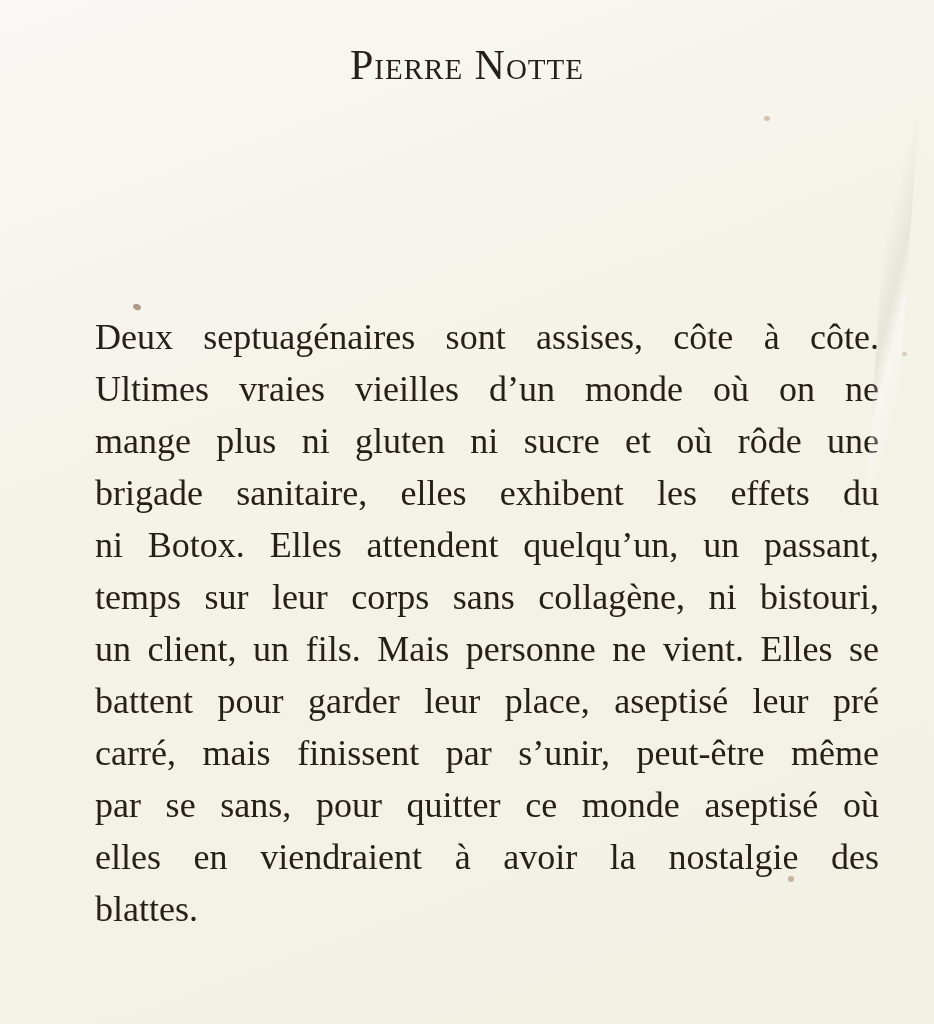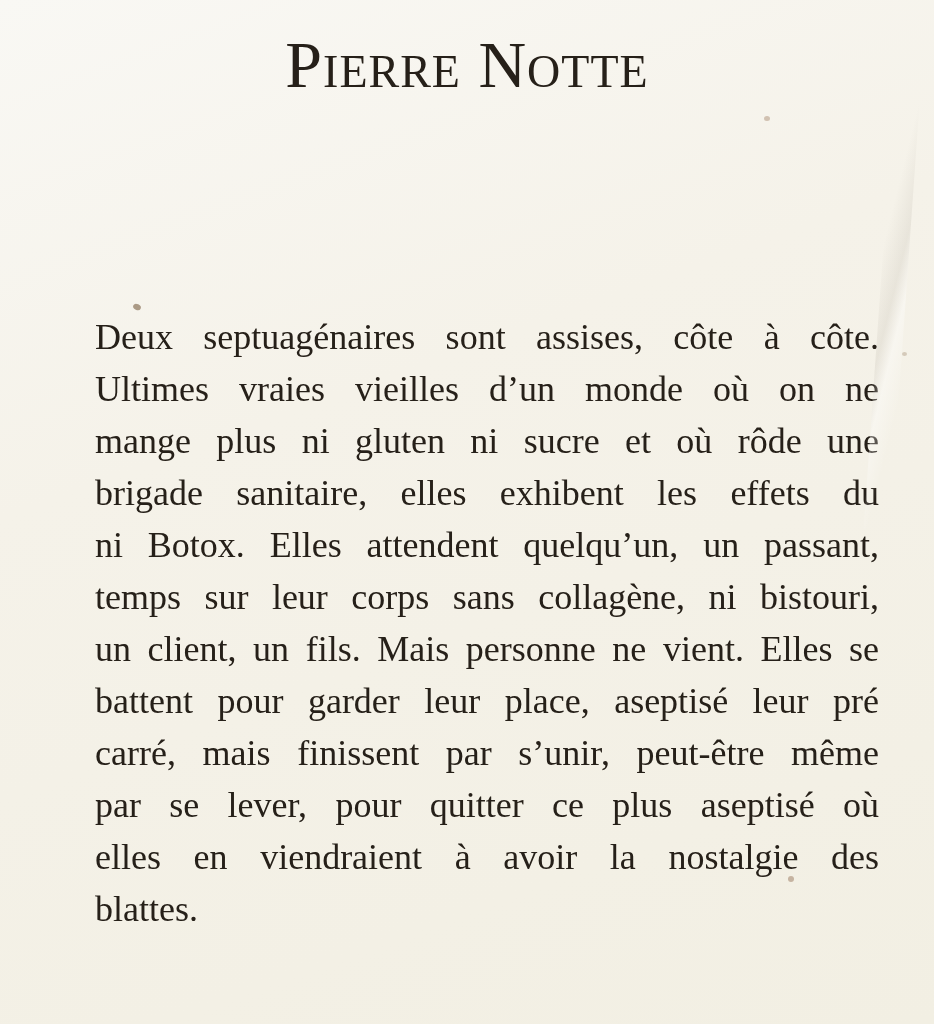--- a/index.html
+++ b/index.html
@@ -26,21 +26,21 @@
     overflow: hidden;
   }
 
   .author {
     position: absolute;
     top: 40px;
     left: 0;
     right: 0;
     text-align: center;
     font-variant: small-caps;
-    font-size: 66px;
+    font-size: 42px;
     line-height: 50px;
     letter-spacing: 1px;
     color: var(--ink);
   }
 
   .title {
     position: absolute;
     top: 154px;
     left: 0;
     right: 0;
@@ -110,21 +110,21 @@
   <div class="synopsis">
       <div class="line">Deux septuagénaires sont assises, côte à côte.</div>
       <div class="line">Ultimes vraies vieilles d’un monde où on ne</div>
       <div class="line">mange plus ni gluten ni sucre et où rôde une</div>
       <div class="line">brigade sanitaire, elles exhibent les effets du</div>
       <div class="line">ni Botox. Elles attendent quelqu’un, un passant,</div>
       <div class="line">temps sur leur corps sans collagène, ni bistouri,</div>
       <div class="line">un client, un fils. Mais personne ne vient. Elles se</div>
       <div class="line">battent pour garder leur place, aseptisé leur pré</div>
       <div class="line">carré, mais finissent par s’unir, peut-être même</div>
-      <div class="line">par se lever, pour quitter ce plus aseptisé où</div>
+      <div class="line">par se sans, pour quitter ce monde aseptisé où</div>
       <div class="line">elles en viendraient à avoir la nostalgie des</div>
       <div class="line last">blattes.</div>
     </div>
 
   <div class="crease"></div>
   <div class="speck s1"></div>
   <div class="speck s2"></div>
   <div class="speck s3"></div>
   <div class="speck s4"></div>
 

